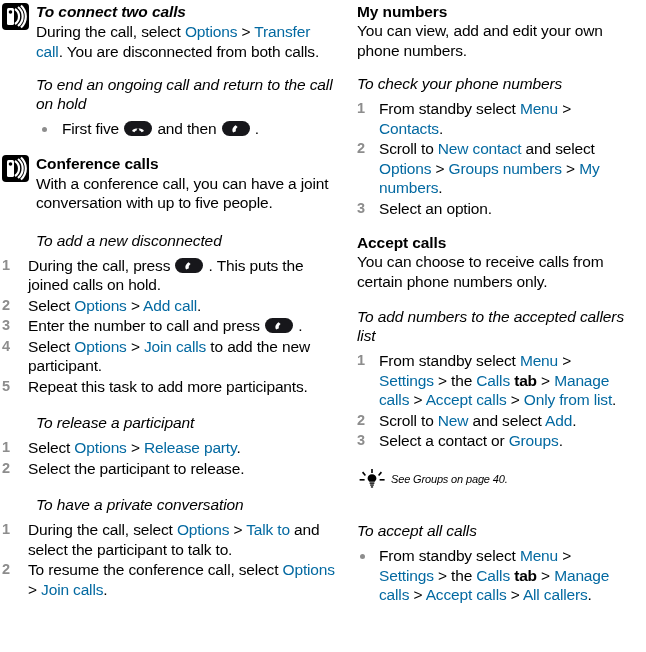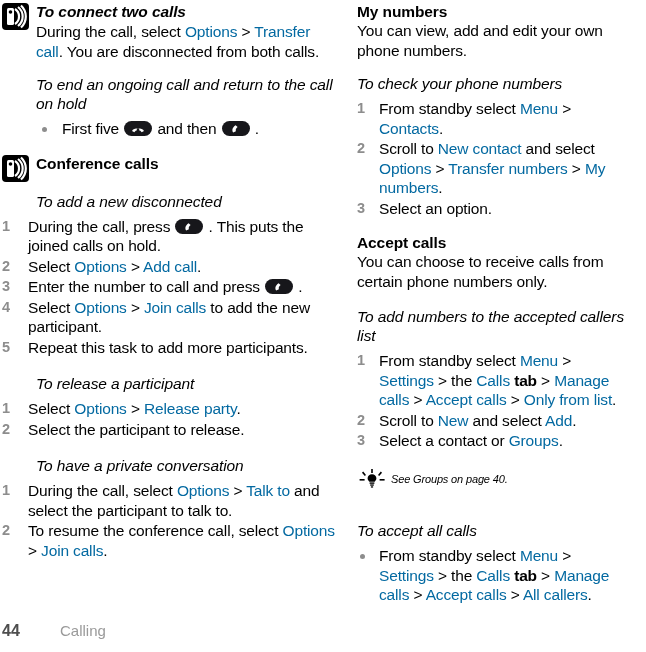--- a/index.html
+++ b/index.html
@@ -258,20 +258,23 @@
           <svg width="27" height="27" viewBox="0 0 27 27">
             <rect x="5" y="5" width="7" height="17" rx="1.5" fill="#ffffff"></rect>
             <circle cx="8.5" cy="9" r="1.8" fill="#000000"></circle>
             <path d="M13 6 A9 9 0 0 1 13 21" stroke="#ffffff" stroke-width="2.2" fill="none"></path>
             <path d="M16 4 A12 12 0 0 1 16 23" stroke="#ffffff" stroke-width="2.2" fill="none"></path>
             <path d="M19 2.5 A15 15 0 0 1 19 24.5" stroke="#ffffff" stroke-width="2.2" fill="none"></path>
           </svg>
         </span>
         <div class="h-section">Conference calls</div>
       </div>
+      <div class="iconbody">
+        <p class="para">With a conference call, you can have a joint conversation with up to five people.</p>
+      </div>
 
       <div class="sp-18"></div>
 
       <div class="iconbody">
         <div class="h-task">To add a new disconnected</div>
         <div class="sp-6"></div>
       </div>
       <ol class="steps">
         <li>
           <span class="num">1</span><span>During the call, press </span><span class="key">
@@ -336,21 +339,21 @@
 
       <div class="sp-14"></div>
 
       <div class="h-task">To check your phone numbers</div>
       <div class="sp-6"></div>
       <ol class="steps">
         <li>
           <span class="num">1</span><span>From standby select </span><span class="cyan">Menu</span><span> &gt; </span><span class="cyan">Contacts</span><span>.</span>
         </li>
         <li>
-          <span class="num">2</span><span>Scroll to </span><span class="cyan">New contact</span><span> and select </span><span class="cyan">Options</span><span> &gt; </span><span class="cyan">Transfer numbers</span><span> &gt; </span><span class="cyan">My numbers</span><span>.</span>
+          <span class="num">2</span><span>Scroll to </span><span class="cyan">New contact</span><span> and select </span><span class="cyan">Options</span><span> &gt; </span><span class="cyan">Groups numbers</span><span> &gt; </span><span class="cyan">My numbers</span><span>.</span>
         </li>
         <li>
           <span class="num">3</span><span>Select an option.</span>
         </li>
       </ol>
 
       <div class="sp-14"></div>
 
       <div class="h-section">Accept calls</div>
       <p class="para">You can choose to receive calls from certain phone numbers only.</p>
@@ -395,17 +398,13 @@
       <div class="h-task">To accept all calls</div>
       <div class="sp-6"></div>
       <ul class="steps">
         <li>
           <span class="bullet"></span><span>From standby select </span><span class="cyan">Menu</span><span> &gt; </span><span class="cyan">Settings</span><span> &gt; the </span><span class="cyan">Calls</span><span class="b"> tab</span><span> &gt; </span><span class="cyan">Manage calls</span><span> &gt; </span><span class="cyan">Accept calls</span><span> &gt; </span><span class="cyan">All callers</span><span>.</span>
         </li>
       </ul>
     </div>
   </div>
 
-  <div class="footer">
-    <div class="pageno">44</div>
-    <div class="chapter">Calling</div>
-  </div>
 </div>
 
 </body></html>

